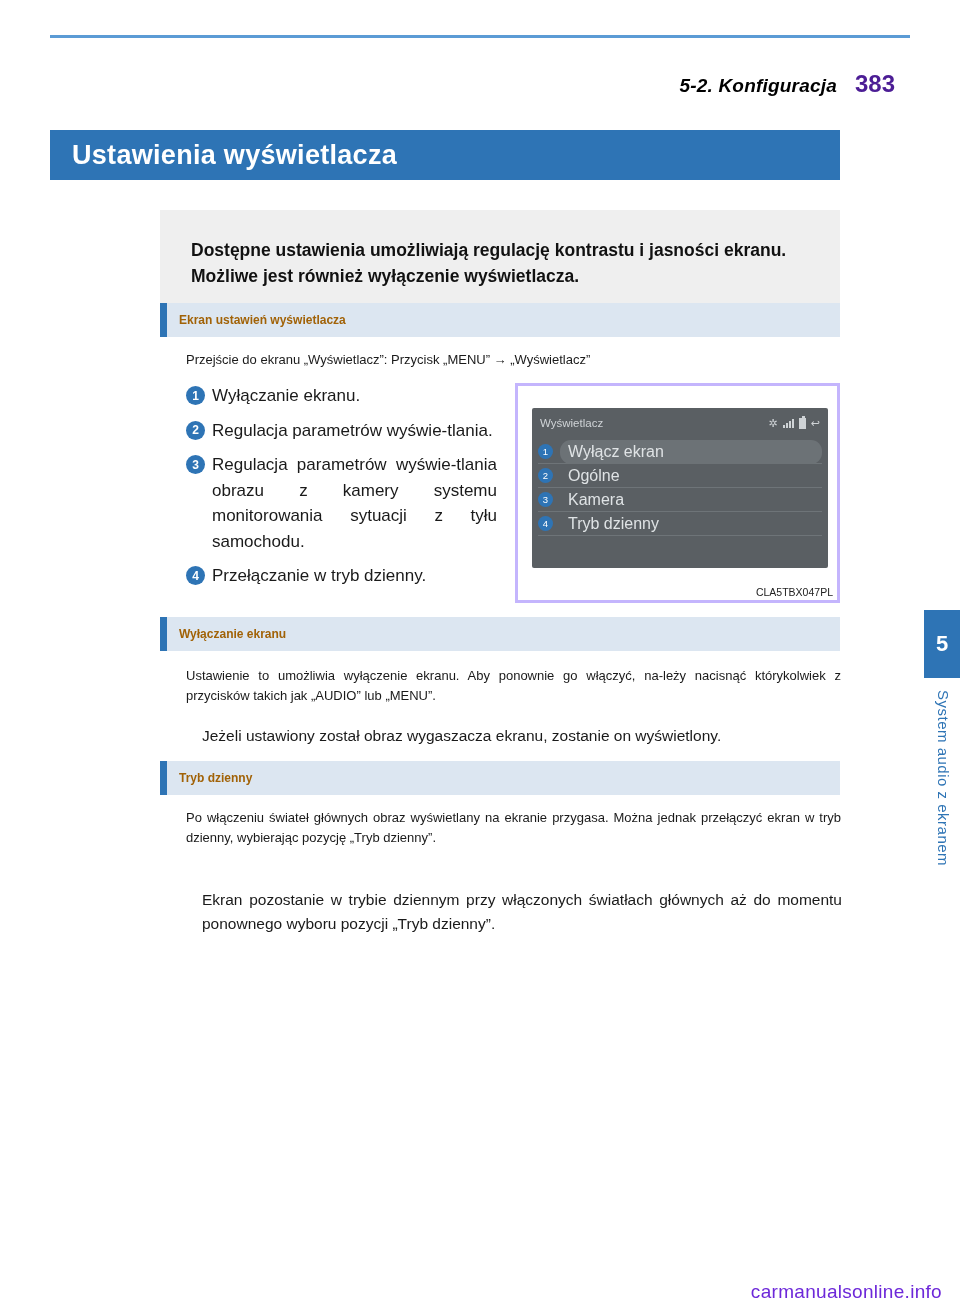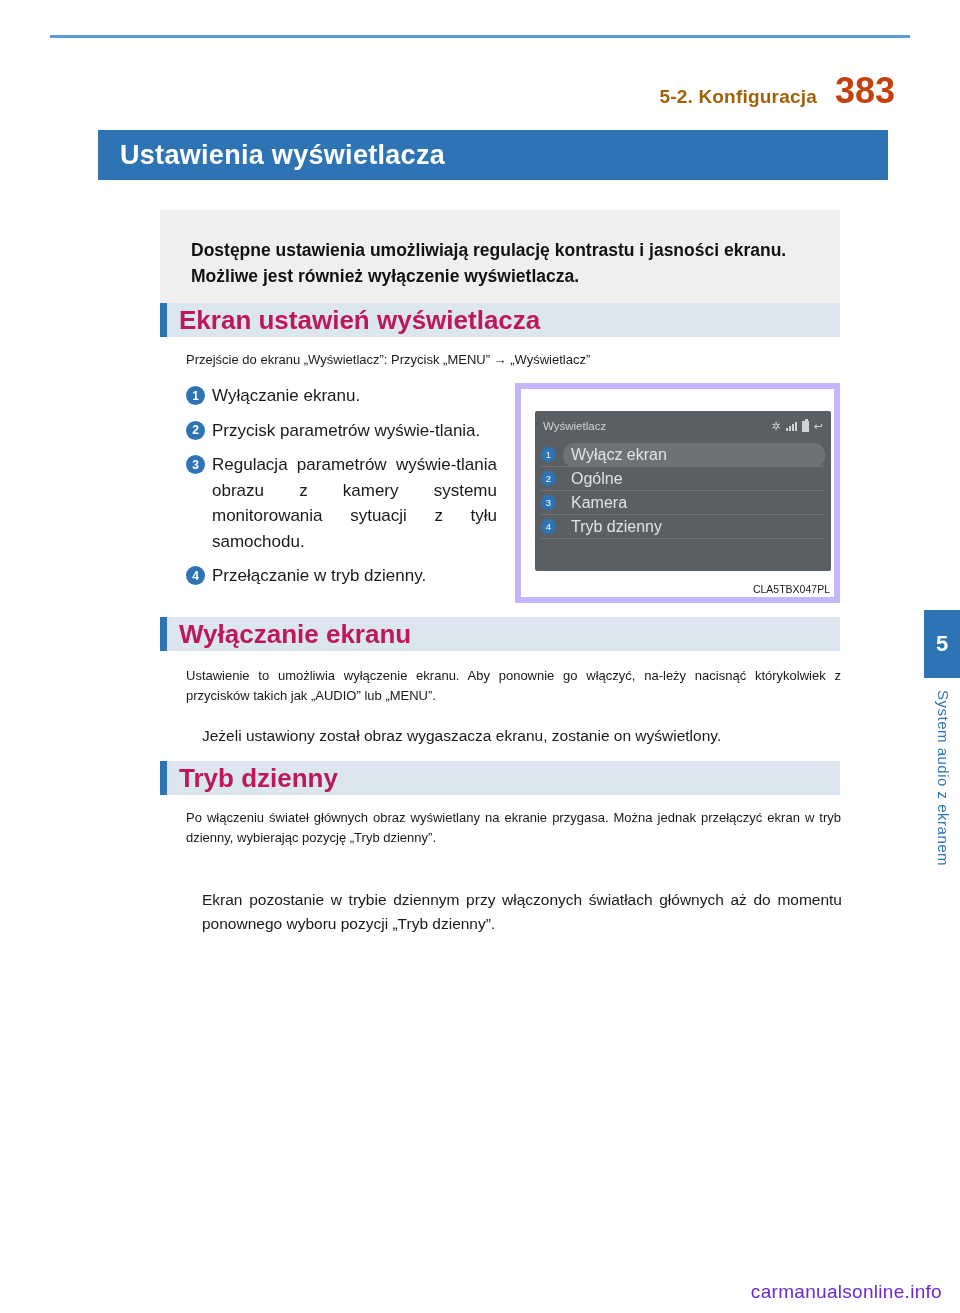--- a/index.html
+++ b/index.html
@@ -29,48 +29,48 @@
     position: absolute;
     right: 65px;
     top: 0;
     display: flex;
     align-items: baseline;
     gap: 18px;
   }
   .header-section {
     font-size: 19px;
     font-weight: bold;
-    color: #a16207;
+    color: #000000;
     letter-spacing: 0.2px;
+    font-style: italic;
   }
   .header-pageno {
-    font-size: 36px;
-    font-weight: bold;
-    color: #c2410c;
+    font-size: 24px;
+    font-weight: bold;
+    color: #4c1d95;
   }
   .header-rule {
     position: absolute;
     left: 50px;
     top: 35px;
     width: 860px;
     height: 3px;
     background: #5b9bd5;
   }
 
   
   .title-bar {
     position: absolute;
     left: 50px;
     top: 130px;
     width: 790px;
     height: 50px;
     background: #2e74b5;
     display: flex;
     align-items: center;
-    margin-left: 48px;
   }
   .title-bar-text {
     color: #ffffff;
     font-size: 27px;
     font-weight: bold;
     padding-left: 22px;
     letter-spacing: 0.3px;
   }
 
   
@@ -95,23 +95,23 @@
     position: absolute;
     left: 160px;
     width: 680px;
     height: 34px;
     background: #dce6f1;
     border-left: 7px solid #2e74b5;
     display: flex;
     align-items: center;
   }
   .section-head span {
-    font-size: 26px;
-    font-weight: bold;
-    color: #be185d;
+    font-size: 12px;
+    font-weight: bold;
+    color: #a16207;
     padding-left: 12px;
   }
 
   
   .body-text {
     position: absolute;
     font-size: 13px;
     line-height: 1.55;
     color: #1a1a1a;
     text-align: justify;
@@ -152,21 +152,21 @@
     width: 285px;
   }
 
   
   .screen-fig {
     position: absolute;
     left: 515px;
     top: 383px;
     width: 325px;
     height: 220px;
-    border: 6px solid #c4b5fd;
+    border: 3px solid #c4b5fd;
     background: #ffffff;
   }
   .screen-inner {
     position: absolute;
     left: 14px;
     top: 22px;
     width: 296px;
     height: 160px;
     background: #5a5f63;
     border-radius: 2px;
@@ -316,21 +316,21 @@
 
 <div class="body-text" style="left:186px; top:350px; width:660px;">Przejście do ekranu „Wyświetlacz”: Przycisk „MENU” → „Wyświetlacz”</div>
 
 <div class="num-list">
   <div class="num-item">
     <div class="num-badge">1</div>
     <div class="num-text">Wyłączanie ekranu.</div>
   </div>
   <div class="num-item">
     <div class="num-badge">2</div>
-    <div class="num-text">Przycisk parametrów wyświe-tlania.</div>
+    <div class="num-text">Regulacja parametrów wyświe-tlania.</div>
   </div>
   <div class="num-item">
     <div class="num-badge">3</div>
     <div class="num-text">Regulacja parametrów wyświe-tlania obrazu z kamery systemu monitorowania sytuacji z tyłu samochodu.</div>
   </div>
   <div class="num-item">
     <div class="num-badge">4</div>
     <div class="num-text">Przełączanie w tryb dzienny.</div>
   </div>
 </div>

